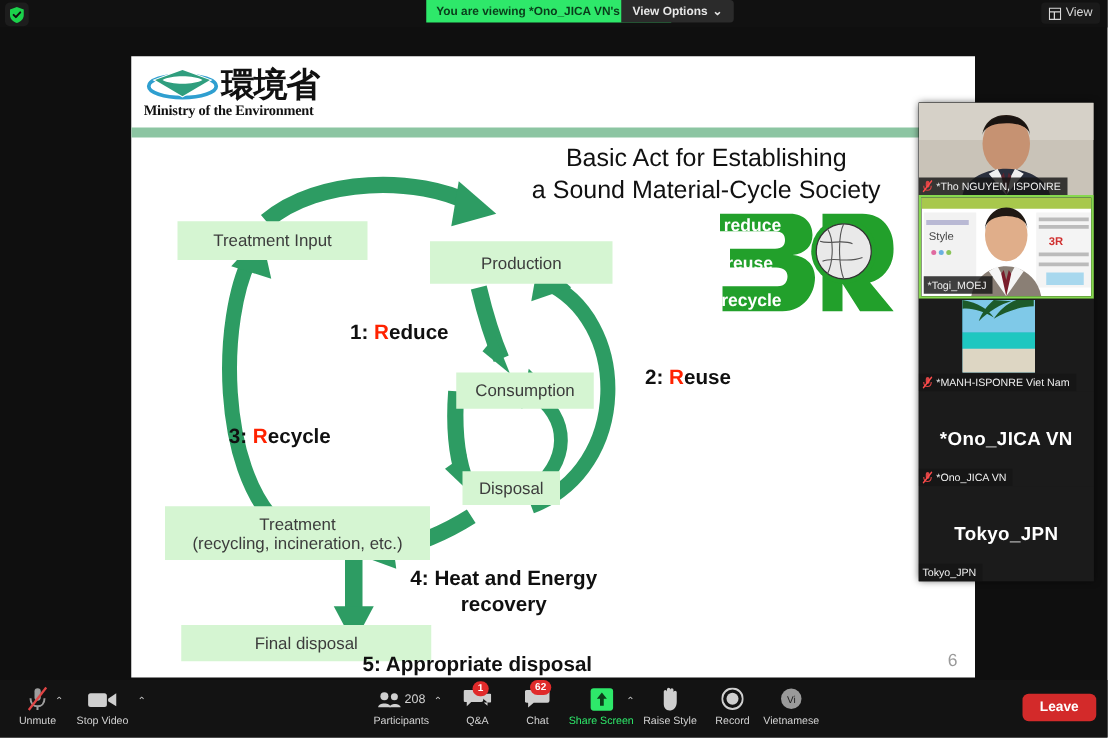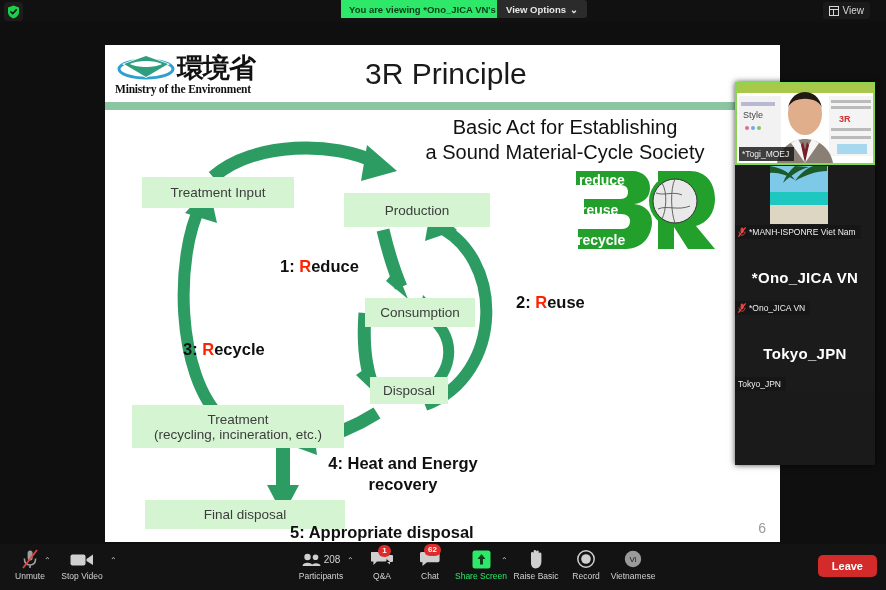--- a/index.html
+++ b/index.html
@@ -30,21 +30,21 @@
   }
   #view-options {
     position: absolute; left: 497px; top: 0px; height: 18px;
     background: #2b2b2b; color: #e8e8e8;
     font-size: 9.5px; font-weight: bold;
     display: flex; align-items: center; gap: 4px; padding: 0 9px;
     border-radius: 0 3px 3px 0;
     white-space: nowrap;
   }
   #view-btn {
-    position: absolute; right: 16px; top: 2px; height: 17px;
+    position: absolute; right: 6px; top: 2px; height: 17px;
     display: flex; align-items: center; gap: 4px;
     color: #d8d8d8; font-size: 10px; padding: 0 6px;
     border-radius: 3px; background: #1a1a1a;
   }
 
   
   #slide {
     position: absolute; left: 105px; top: 45px;
     width: 675px; height: 497px;
     background: #ffffff;
@@ -184,21 +184,20 @@
     <svg id="logo-mark" viewBox="0 0 58 34">
       <ellipse cx="29" cy="17" rx="27" ry="9" fill="none" stroke="#2f9fd0" stroke-width="3"></ellipse>
       <path d="M29 3 L53 12 L29 26 L5 12 Z" fill="#ffffff"></path>
       <path d="M29 4 L51 12 L29 25 L7 12 Z" fill="#2f9e7e"></path>
       <path d="M13 12 C20 8, 38 8, 45 12 C38 16, 20 16, 13 12 Z" fill="#ffffff"></path>
     </svg>
     <div id="logo-jp">環境省</div>
     <div id="logo-en">Ministry of the Environment</div>
   </div>
 
-  <div id="slide-title">3R Principle</div>
   <div id="green-rule"></div>
 
   <div id="subtitle">
     <div>Basic Act for Establishing</div>
     <div>a Sound Material-Cycle Society</div>
   </div>
 
   <svg id="logo3r" viewBox="0 0 145 95">
     <path d="M6 8 H62 C74 8 80 16 80 25 C80 34 74 40 64 41 C75 42 82 49 82 59 C82 72 73 86 56 86 H8 V66 H52 C58 66 60 62 60 58 C60 54 57 51 51 51 H14 V36 H50 C56 36 58 33 58 29 C58 25 56 22 50 22 H6 Z" fill="#22a02b"></path>
     <path d="M88 8 H120 C136 8 145 20 145 36 C145 50 137 60 126 63 L145 86 H118 L104 64 H104 V86 H88 Z M104 24 V48 H117 C124 48 128 43 128 36 C128 29 124 24 117 24 Z" fill="#22a02b"></path>
@@ -260,20 +259,40 @@
     <div>4: Heat and Energy</div>
     <div>recovery</div>
   </div>
   <div class="sl-label" style="left:185px; top:478px;">5:  Appropriate disposal</div>
 
   <div id="page-num">6</div>
 </div>
 
 <div id="vpanel">
 
+  <div class="vtile" style="height:74px;">
+    <svg width="140" height="74" viewBox="0 0 140 74">
+      <rect width="140" height="74" fill="#c9c3b8"></rect>
+      <rect y="0" width="140" height="30" fill="#d6d1c8"></rect>
+      <ellipse cx="70" cy="33" rx="19" ry="23" fill="#c69272"></ellipse>
+      <path d="M51 27 C51 12 89 12 89 27 C89 19 83 10 70 10 C57 10 51 19 51 27 Z" fill="#231b16"></path>
+      <path d="M52 24 C54 14 86 14 88 24 C86 16 80 11 70 11 C60 11 54 16 52 24 Z" fill="#191310"></path>
+      <path d="M35 74 C38 60 55 53 70 53 C85 53 102 60 105 74 Z" fill="#2a2f3d"></path>
+      <path d="M63 53 L70 66 L77 53 L84 57 L70 74 L56 57 Z" fill="#f0f0f0"></path>
+      <path d="M68 56 L70 64 L72 56 L74 59 L70 74 L66 59 Z" fill="#5a2430"></path>
+    </svg>
+    <div class="vname">
+      <svg width="8" height="10" viewBox="0 0 8 10">
+        <rect x="2.6" y="0.6" width="3" height="5.4" rx="1.5" fill="#d94444"></rect>
+        <path d="M1 4.6 C1 7 2.4 8.2 4 8.2 C5.6 8.2 7 7 7 4.6" stroke="#d94444" stroke-width="0.9" fill="none"></path>
+        <line x1="0.4" y1="9.6" x2="7.6" y2="0.4" stroke="#ff4b4b" stroke-width="1.1"></line>
+      </svg>
+      <span>*Tho NGUYEN, ISPONRE</span>
+    </div>
+  </div>
 
   <div class="vtile" id="tile-togi" style="height:83px;">
     <svg width="136" height="79" viewBox="0 0 136 79">
       <rect width="136" height="79" fill="#ffffff"></rect>
       <rect x="0" y="0" width="136" height="9" fill="#a8c84c"></rect>
       <rect x="2" y="12" width="42" height="60" fill="#f2f2f2"></rect>
       <rect x="4" y="18" width="34" height="4" fill="#b9b9d4"></rect>
       <text x="6" y="34" font-family="Liberation Sans, sans-serif" font-size="9" fill="#444">Style</text>
       <circle cx="10" cy="44" r="2" fill="#e06aa0"></circle>
         <circle cx="16" cy="44" r="2" fill="#6ab0e0"></circle>
@@ -408,21 +427,21 @@
     <span class="lbl">Share Screen</span>
   </div>
   <span class="caret" style="left:501px;">⌃</span>
 
   <div class="tb-item" style="left:506px;">
     <span class="ic">
       <svg width="16" height="20" viewBox="0 0 16 20">
         <path d="M3 9 V4.2 A1.3 1.3 0 0 1 5.6 4.2 V8.5 V2.4 A1.3 1.3 0 0 1 8.2 2.4 V8.5 V2.8 A1.3 1.3 0 0 1 10.8 2.8 V8.8 V4.8 A1.3 1.3 0 0 1 13.4 4.8 V12.5 C13.4 17 10.4 19.4 7.6 19.4 C4.6 19.4 3 17 3 14 Z" fill="#cfcfcf"></path>
       </svg>
     </span>
-    <span class="lbl">Raise Basic</span>
+    <span class="lbl">Raise Style</span>
   </div>
 
   <div class="tb-item" style="left:556px;align-items:center;">
     <span class="ic">
       <svg width="18" height="18" viewBox="0 0 18 18">
         <circle cx="9" cy="9" r="8.2" fill="none" stroke="#cfcfcf" stroke-width="1.5"></circle>
         <circle cx="9" cy="9" r="4.8" fill="#cfcfcf"></circle>
       </svg>
     </span>
     <span class="lbl">Record</span>

